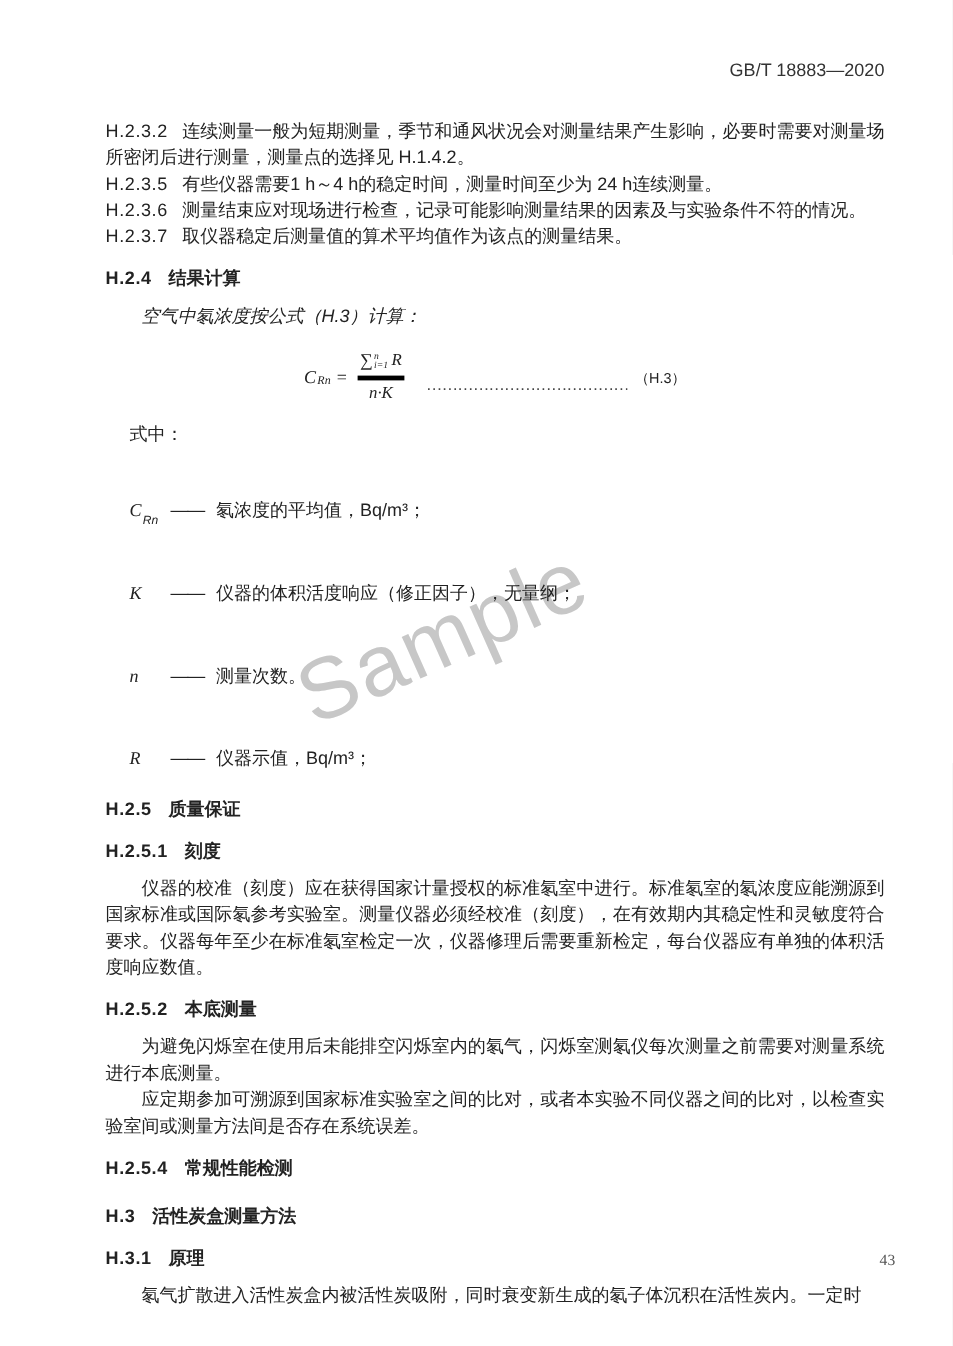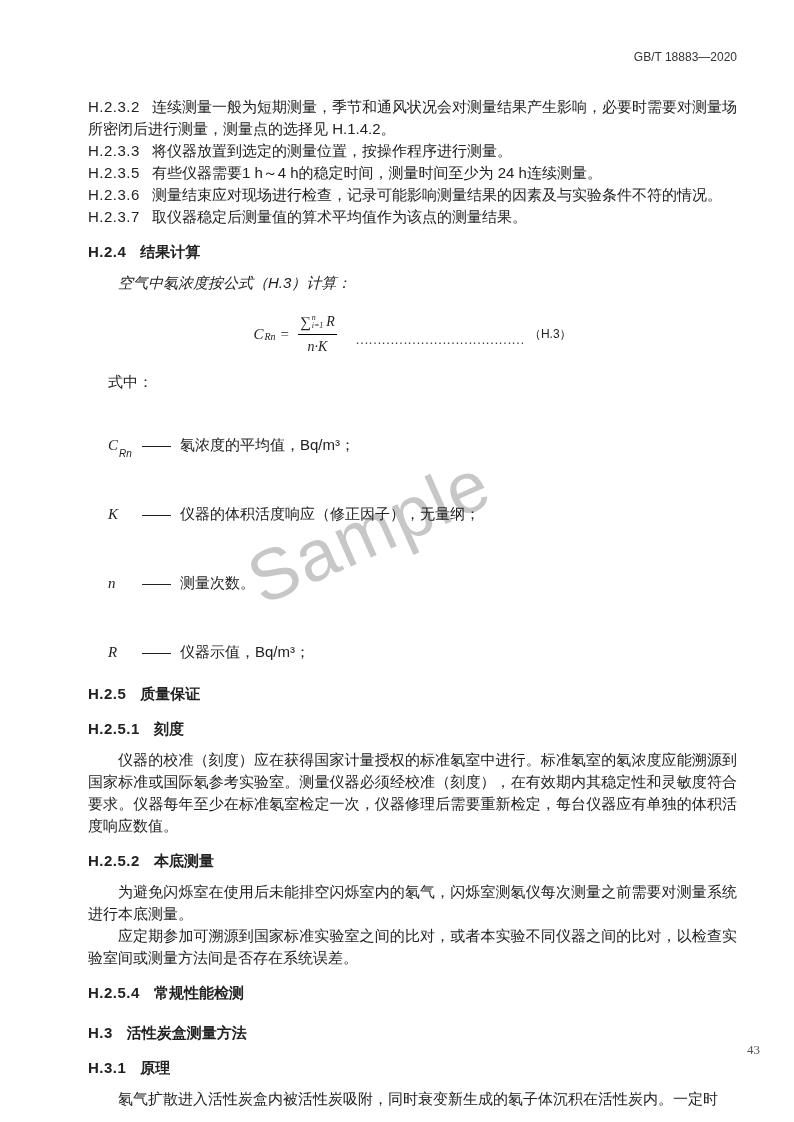--- a/index.html
+++ b/index.html
@@ -21,21 +21,21 @@
     transform:rotate(-24deg);
     transform-origin:0 50%;
     z-index:0;
     white-space:nowrap;
     user-select:none;
   }
   .header{
     position:relative;z-index:1;
     margin:50px 57px 0 88px;
     text-align:right;
-    font-size:12px;
+    font-size:15px;
     color:#333333;
   }
   .body{
     position:relative;z-index:1;
     margin:32px 57px 0 88px;
     font-size:15px;
     line-height:22px;
     text-align:justify;
   }
   p{margin:0;}
@@ -50,54 +50,53 @@
     display:flex;align-items:center;justify-content:center;
     margin:14px 0 10px 0;
     min-height:52px;
   }
   .math{display:inline-flex;align-items:center;font-family:"Liberation Serif", serif;}
   .var{font-style:italic;font-family:"Liberation Serif", serif;}
   .msub{font-size:10px;font-style:italic;margin-left:1px;position:relative;top:3px;}
   .eqsign{margin:0 5px;font-style:normal;}
   .frac{display:inline-flex;flex-direction:column;align-items:center;font-size:14px;}
   .fnum{display:inline-flex;align-items:center;padding:0 6px 1px 6px;}
-  .fden{border-top:1px solid #000000;padding:1px 10px 0 10px;}
+  .fden{border-top:4px solid #000000;padding:1px 10px 0 10px;}
   .sigma{font-size:15px;font-style:normal;}
   .limits{display:inline-flex;flex-direction:column;align-items:flex-start;font-size:8px;line-height:8px;margin:0 3px 0 1px;font-style:italic;}
   .leader{
     display:inline-block;max-width:168px;overflow:hidden;white-space:nowrap;
     color:#444444;margin:10px 6px 0 14px;letter-spacing:-1px;font-size:14px;
   }
   .fnumber{font-size:12px;color:#222222;}
   
   .where{margin-top:6px;margin-left:20px;line-height:24px;}
   .def{margin-left:20px;line-height:24px;text-align:left;margin-top:39px;}
   .def .dsym{display:inline-block;min-width:34px;}
   .def .ddash{margin-right:10px;letter-spacing:-1px;}
   .pageno{
-    position:absolute;right:34px;top:1042px;z-index:1;
+    position:absolute;right:48px;top:1042px;z-index:1;
     font-size:13px;color:#555555;
     font-family:"Liberation Serif", serif;
   }
 </style>
 </head>
 <body>
 
 <div class="page">
 
   <div class="watermark">Sample</div>
 
   <div class="header">
     <span>GB/T 18883—2020</span>
   </div>
 
   <div class="body">
 
     <p class="clause"><span class="cnum">H.2.3.2</span><span>连续测量一般为短期测量，季节和通风状况会对测量结果产生影响，必要时需要对测量场所密闭后进行测量，测量点的选择见 H.1.4.2。</span></p>
-    <p class="clause"><span class="cnum">H.2.3.3</span><span>将仪器放置到选定的测量位置，按操作程序进行测量。</span></p>
     <p class="clause"><span class="cnum">H.2.3.5</span><span>有些仪器需要1 h～4 h的稳定时间，测量时间至少为 24 h连续测量。</span></p>
     <p class="clause"><span class="cnum">H.2.3.6</span><span>测量结束应对现场进行检查，记录可能影响测量结果的因素及与实验条件不符的情况。</span></p>
     <p class="clause"><span class="cnum">H.2.3.7</span><span>取仪器稳定后测量值的算术平均值作为该点的测量结果。</span></p>
 
     <p class="heading"><span class="cnum">H.2.4</span><span>结果计算</span></p>
 
     <p class="indent intro">空气中氡浓度按公式（H.3）计算：</p>
 
     <div class="formula-row">
       <span class="math">

